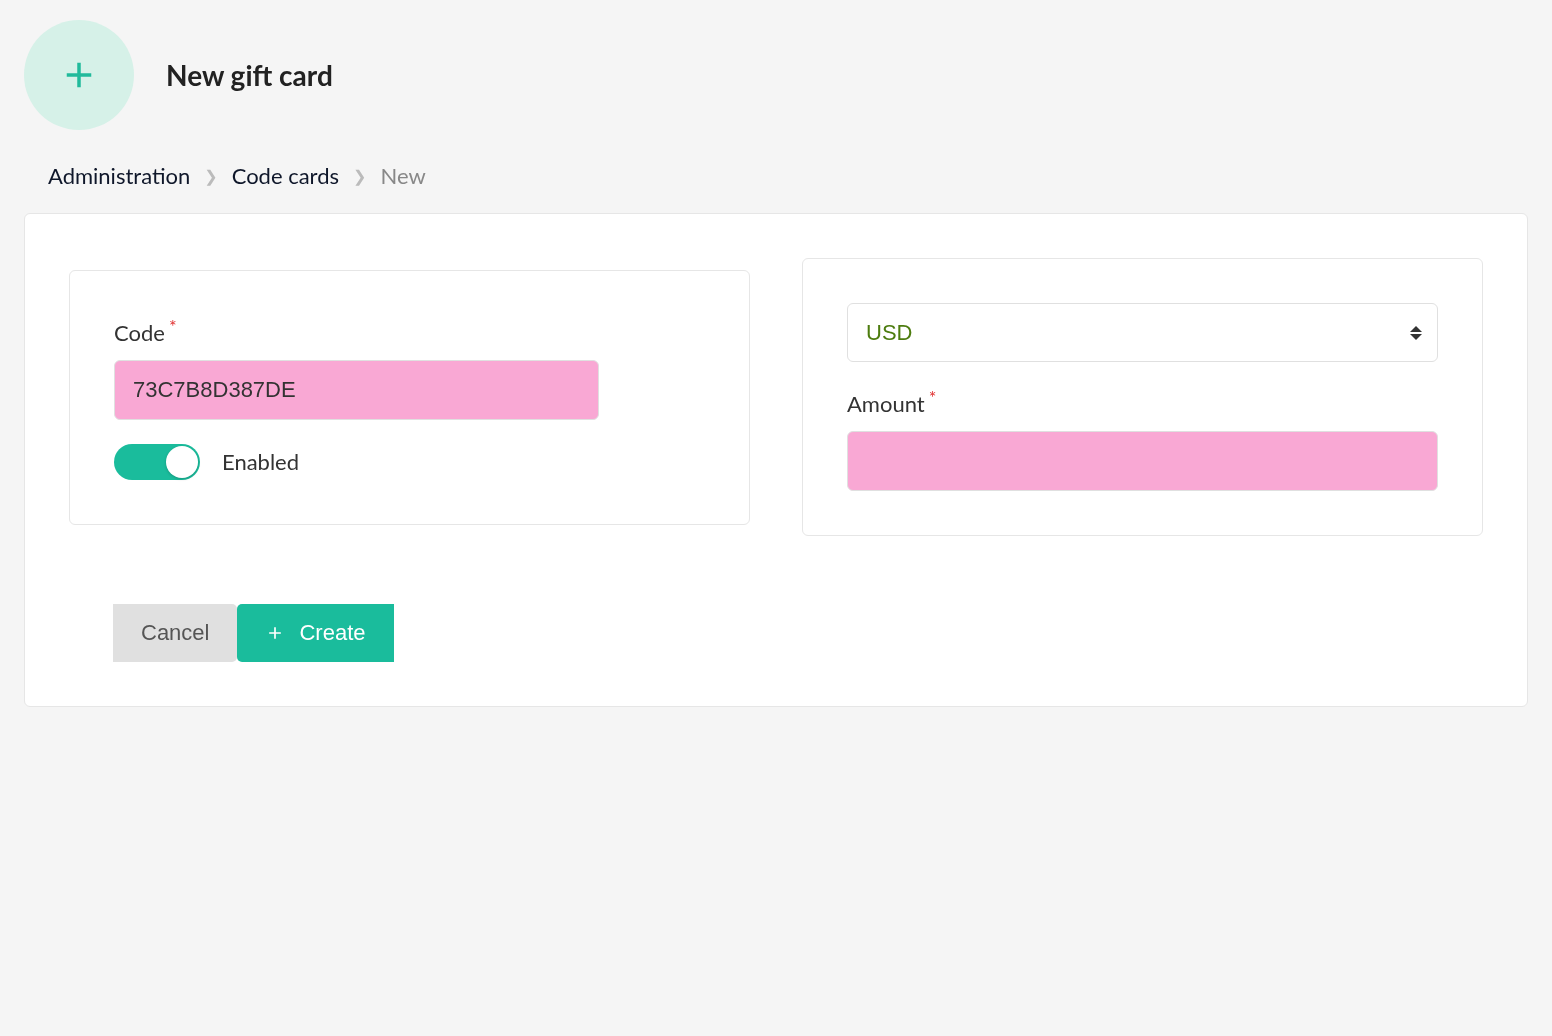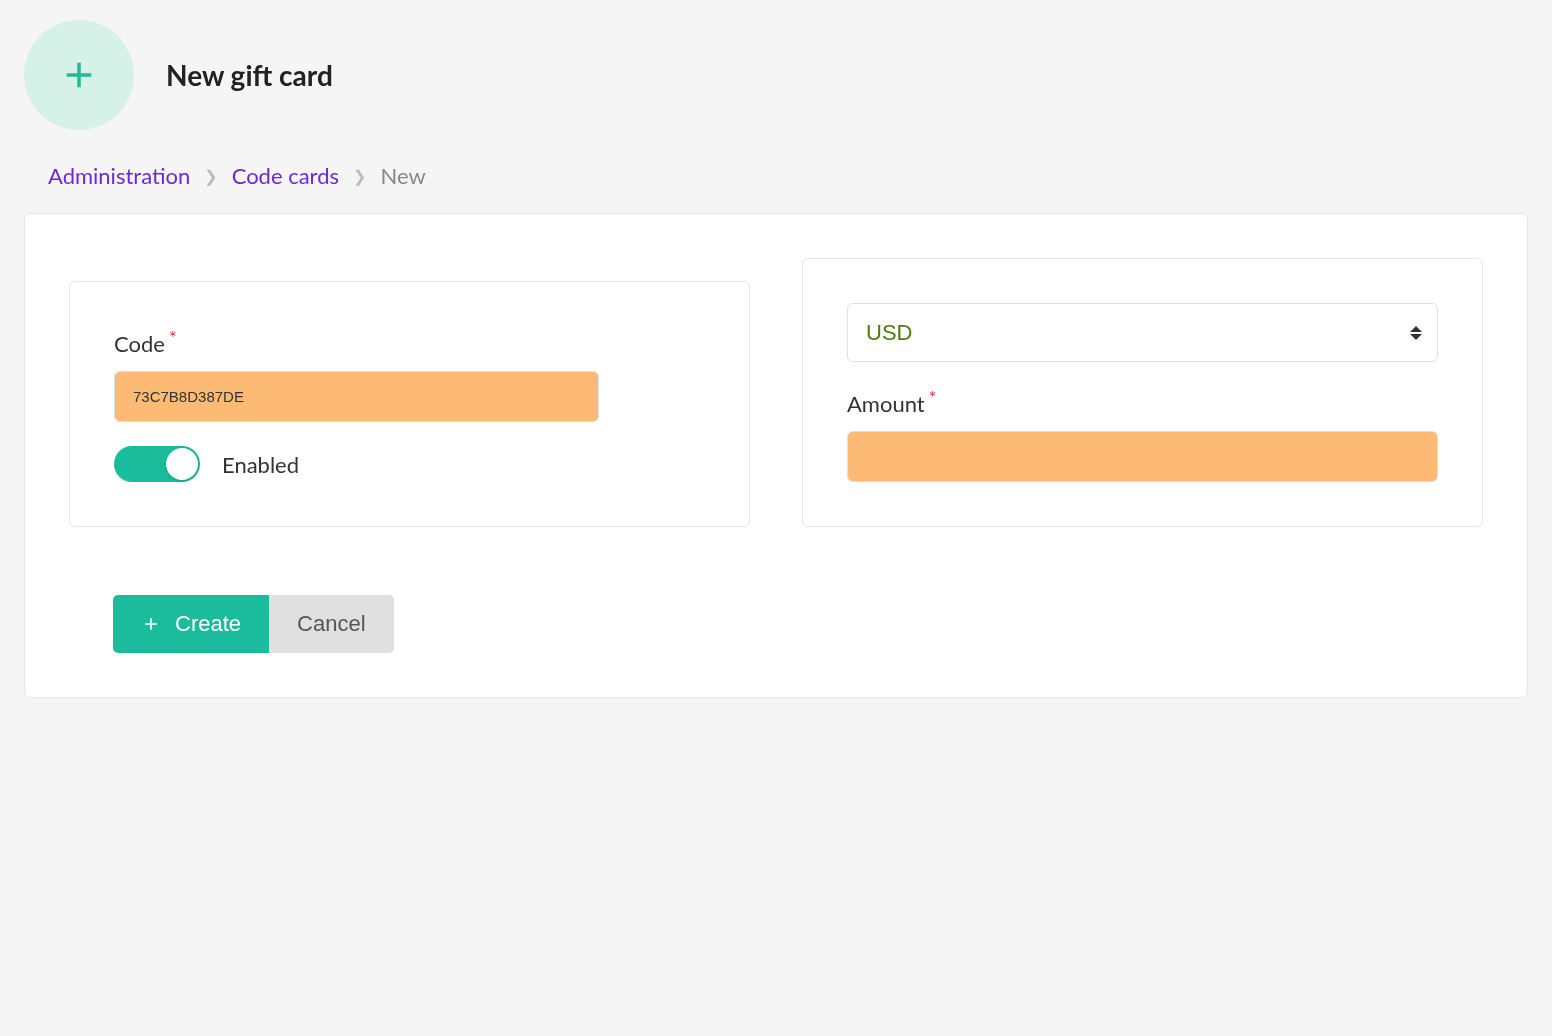--- a/index.html
+++ b/index.html
@@ -41,37 +41,37 @@
     .breadcrumb {
       display: flex;
       align-items: center;
       gap: 14px;
       font-size: 22px;
       color: #888;
       margin-bottom: 24px;
       padding-left: 24px;
     }
     .breadcrumb a {
-      color: #6d28d9;
+      color: #0f172a;
       text-decoration: none;
     }
     .breadcrumb-sep {
       color: #bbb;
       font-size: 16px;
     }
     .card {
       background: #fff;
       border: 1px solid #e6e6e6;
       border-radius: 6px;
       padding: 44px;
     }
     .form-row {
       display: flex;
       gap: 52px;
-      align-items: flex-end;
+      align-items: center;
     }
     .form-panel {
       flex: 1;
       border: 1px solid #e6e6e6;
       border-radius: 6px;
       padding: 44px;
     }
     .form-field {
       margin-bottom: 24px;
     }
@@ -87,25 +87,25 @@
     .required-star {
       color: #e03030;
       margin-left: 4px;
       font-size: 18px;
       vertical-align: super;
     }
     .text-input {
       width: 100%;
       max-width: 485px;
       padding: 16px 18px;
-      font-size: 15px;
+      font-size: 22px;
       color: #333;
       border: 1px solid #e0e0e0;
       border-radius: 6px;
-      background: #fdba74;
+      background: #f9a8d4;
     }
     .select-wrap {
       position: relative;
       width: 100%;
     }
     .select-input {
       width: 100%;
       padding: 16px 40px 16px 18px;
       font-size: 22px;
       color: #4d7c0f;
@@ -250,23 +250,23 @@
         <label class="field-label">
           <span>Amount</span><span class="required-star">*</span>
         </label>
         <input type="text" class="text-input" style="max-width: 100%;" value="">
       </div>
     </div>
 
   </div>
 
   <div class="actions">
+    <button class="btn btn-secondary">
+      <span>Cancel</span>
+    </button>
     <button class="btn btn-primary">
       <svg viewBox="0 0 24 24">
           <path d="M19 13h-6v6h-2v-6H5v-2h6V5h2v6h6v2z"></path>
         </svg>
       <span>Create</span>
     </button>
-    <button class="btn btn-secondary">
-      <span>Cancel</span>
-    </button>
   </div>
 </div>
 
 </body></html>

